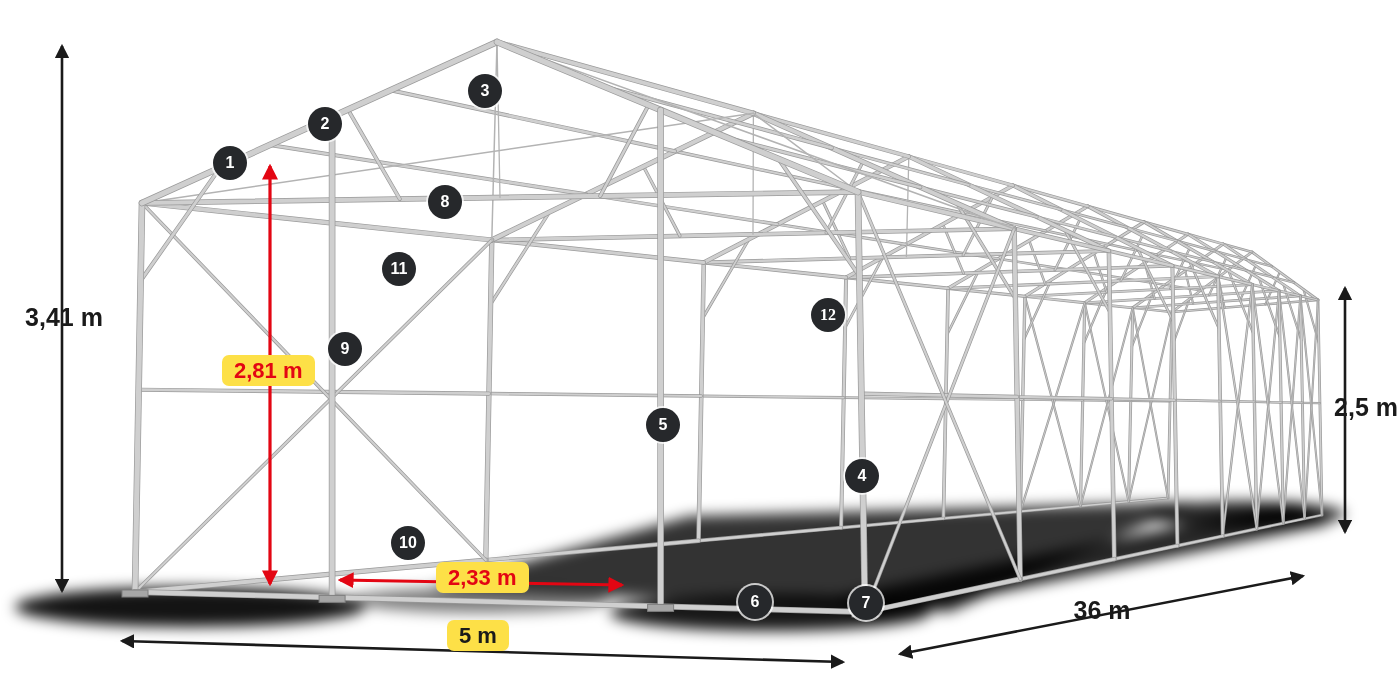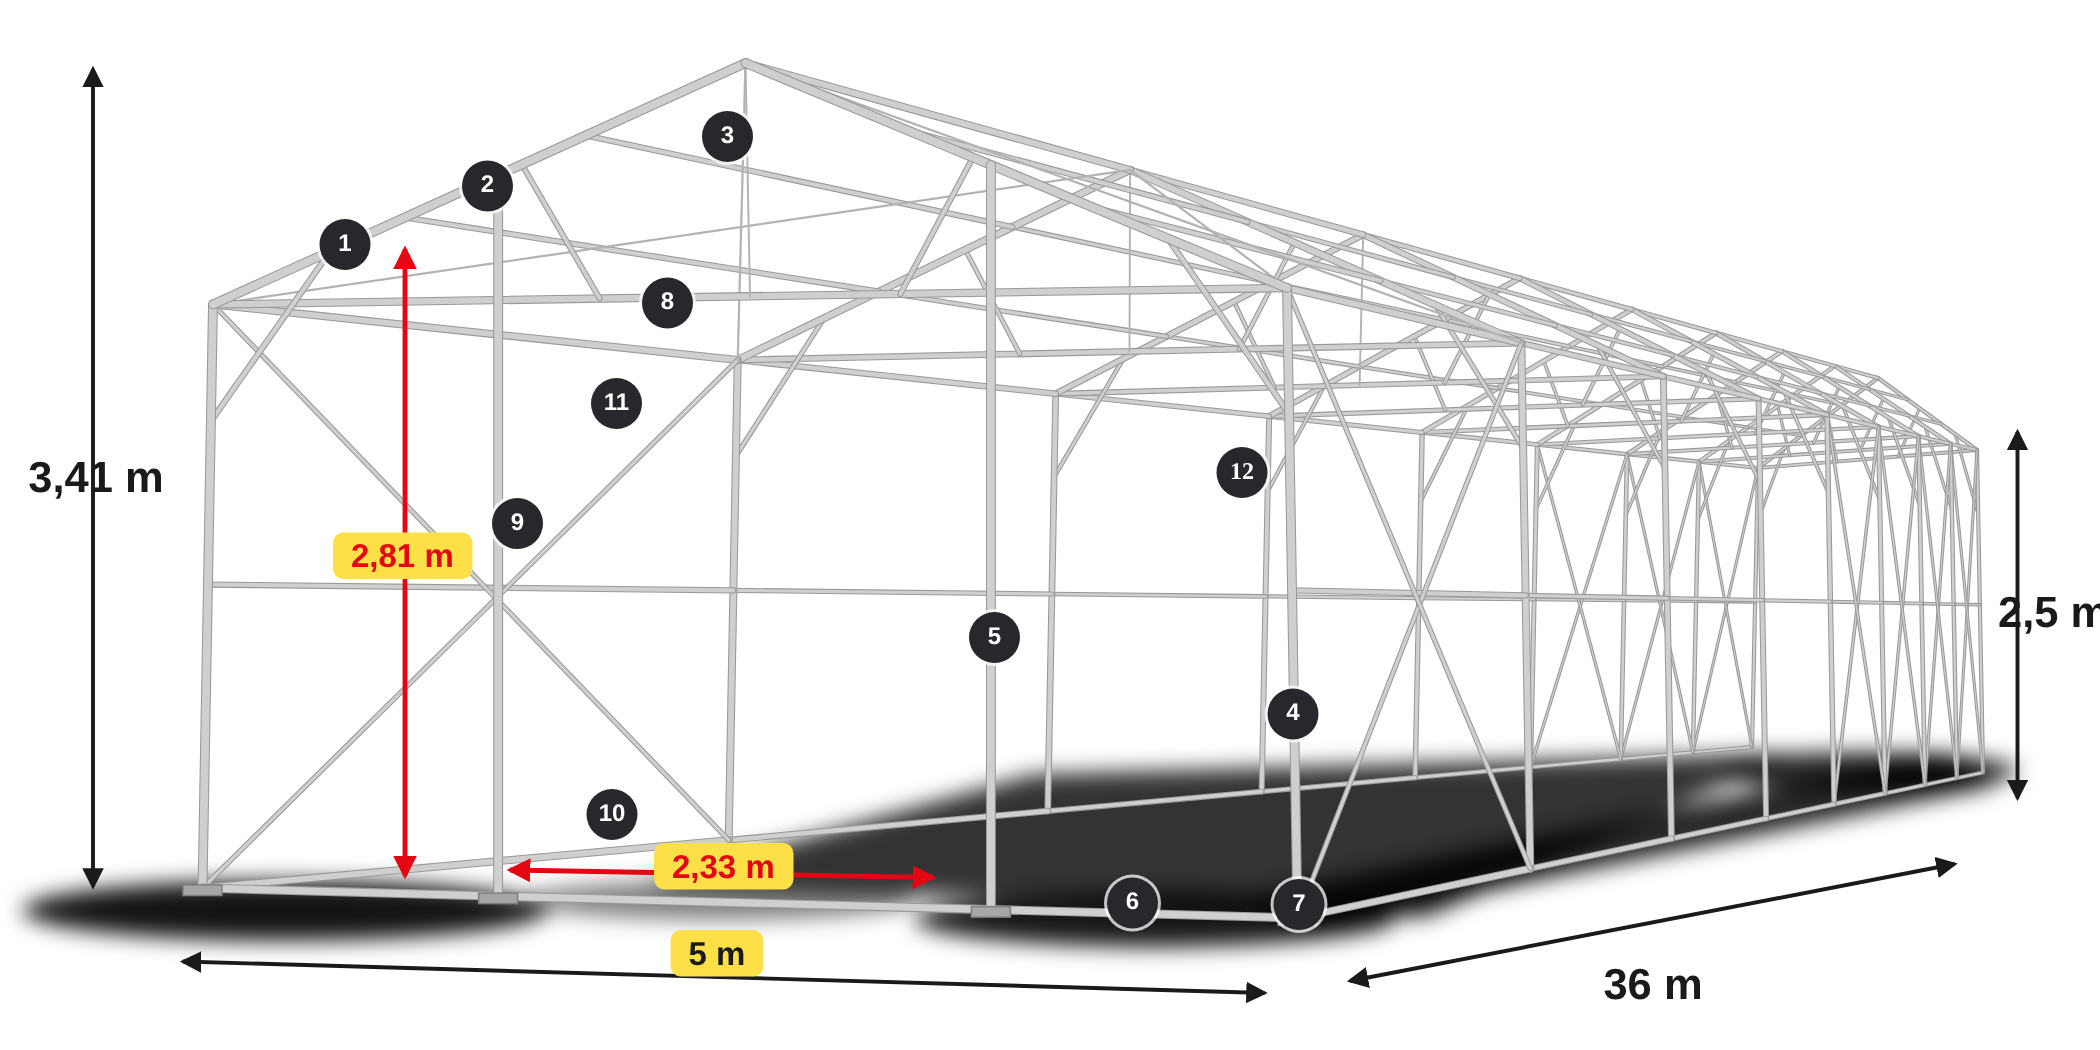--- a/index.html
+++ b/index.html
@@ -5,21 +5,21 @@
   * { margin:0; padding:0; box-sizing:border-box; }
   html,body { background:#ffffff; }
   .stage {
     position:relative; width:1400px; height:700px; background:#fff;
     overflow:hidden; font-family:"Liberation Sans", sans-serif;
   }
   .layer { position:absolute; left:0; top:0; }
   .overlay { width:1400px; height:700px; }
 
   .dim {
-    position:absolute; font-weight:700; font-size:29px; line-height:1.15;
+    position:absolute; font-weight:700; font-size:25px; line-height:1.15;
     color:var(--dim-black,#1a1a1a); text-align:center; white-space:nowrap;
   }
   .pill {
     background:#fde047; border-radius:7px; padding:3px 12px; font-size:22px;
   }
   .red { color:var(--dim-red,#e30613); }
 
   .marker {
     position:absolute; width:34px; height:34px; border-radius:50%;
     background:var(--marker-bg,#26282b); color:var(--marker-fg,#fff);
@@ -468,30 +468,30 @@
     <div class="dim" style="left:14px; top:303px; width:100px;">3,41 m</div>
 
     <div class="dim" style="left:1332px; top:393px; width:68px;">2,5 m</div>
 
     <div class="dim pill red" style="left:222px; top:355px;">2,81 m</div>
 
     <div class="dim pill red" style="left:436px; top:562px;">2,33 m</div>
 
     <div class="dim pill" style="left:447px; top:620px;text-align:right;">5 m</div>
 
-    <div class="dim" style="left:1056px; top:596px; width:92px;margin-top:45px;">36 m</div>
+    <div class="dim" style="left:1056px; top:596px; width:92px;">36 m</div>
 
     <div id="markers">
         <div class="marker" style="left: 230px; top: 163px;">1</div>
         <div class="marker" style="left: 325px; top: 124px;">2</div>
         <div class="marker" style="left: 485px; top: 91px;">3</div>
         <div class="marker" style="left: 862px; top: 476px;">4</div>
         <div class="marker" style="left: 663px; top: 425px;">5</div>
         <div class="marker" style="left: 755px; top: 602px;">6</div>
         <div class="marker" style="left: 866px; top: 603px;">7</div>
         <div class="marker" style="left: 445px; top: 202px;">8</div>
         <div class="marker" style="left: 345px; top: 349px;">9</div>
         <div class="marker" style="left: 408px; top: 543px;">10</div>
-        <div class="marker" style="left: 411px; top: 269px; text-align: right;">11</div>
+        <div class="marker" style="left: 399px; top: 269px; text-align: right;">11</div>
         <div class="marker" style="left: 828px; top: 315px; font-family: Liberation Serif, serif;">12</div>
       </div>
   </div>
 </div>
 
 </body></html>

